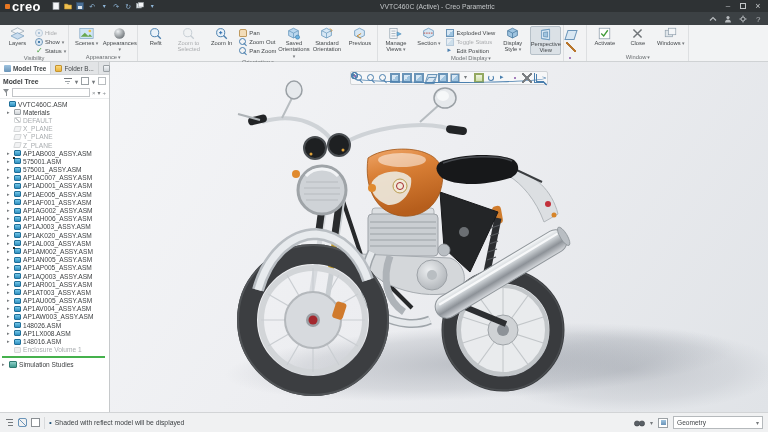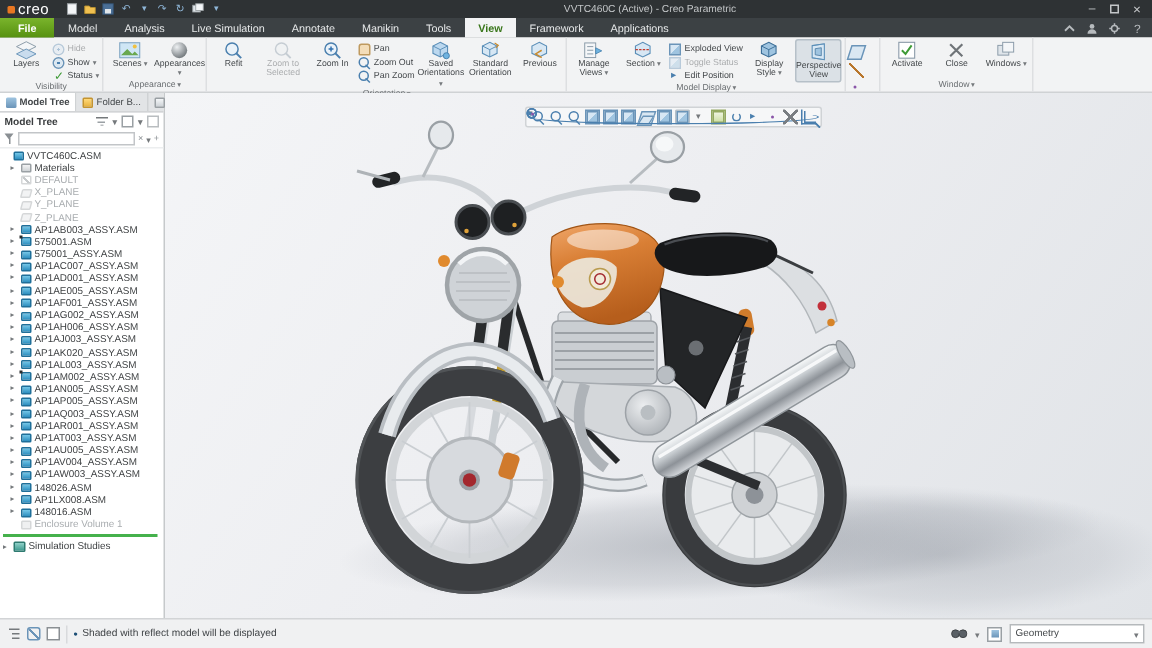--- a/index.html
+++ b/index.html
@@ -4,21 +4,21 @@
 <style>
   *{box-sizing:border-box;margin:0;padding:0}
   html,body{width:768px;height:432px;overflow:hidden}
   body{font-family:"Liberation Sans",sans-serif;background:#fff;position:relative;font-size:7px;color:#3f4346}
   .app{position:absolute;inset:0}
 
   
   .titlebar{height:12px;background:#2e3234;display:flex;align-items:center;color:#c9ccce}
   .brand{display:flex;align-items:center;gap:2px;padding:0 5px}
   .brand-dot{width:5px;height:5px;background:#e87722;border-radius:1px}
-  .brand-name{color:#fff;font-size:10px;font-weight:normal;letter-spacing:.3px}
+  .brand-name{color:#fff;font-size:13px;font-weight:bold;letter-spacing:.3px}
   .qat{display:flex;align-items:center;gap:3px;margin-left:6px}
   .qi{width:9px;height:9px;display:inline-flex;align-items:center;justify-content:center;font-size:7px;line-height:1}
   .qi svg{width:8px;height:8px}
   .qi.glyph::before{color:#8fb6d8}
   .qi-undo::before{content:"\21B6"}
   .qi-redo::before{content:"\21B7"}
   .qi-regen::before{content:"\21BB";color:#57b3a8}
   .qi-dd::before{content:"\25BE";color:#9aa0a4;font-size:6px}
   .win-title{flex:1;text-align:center;font-size:6.8px;color:#c3c6c8;white-space:nowrap;overflow:hidden}
   .winbtns{display:flex;align-items:center;gap:7px;padding:0 6px}
@@ -176,32 +176,20 @@
     <div class="winbtns">
       <span class="wb wb-min"></span>
       <span class="wb">
           <span class="wb-max"></span>
         </span>
       <span class="wb wb-close"></span>
     </div>
   </div>
 
   <div class="tabrow">
-    <div style="display:flex;align-items:stretch">
-        <div class="tab tab-file">File</div>
-        <div class="tab">Model</div>
-        <div class="tab">Analysis</div>
-        <div class="tab">Live Simulation</div>
-        <div class="tab">Annotate</div>
-        <div class="tab">Manikin</div>
-        <div class="tab">Tools</div>
-        <div class="tab active">View</div>
-        <div class="tab">Framework</div>
-        <div class="tab">Applications</div>
-      </div>
     <div class="tabrow-right">
       <span class="tri">
           <svg viewBox="0 0 8 8">
             <path d="M1 5.5 4 2.5 7 5.5" fill="none" stroke="#b7bbbe" stroke-width="1.2"></path>
           </svg>
         </span>
       <span class="tri">
           <svg viewBox="0 0 8 8">
             <circle cx="4" cy="2.6" r="1.6" fill="#b7bbbe"></circle>
             <path d="M1 7.5c0-2 1.4-3 3-3s3 1 3 3z" fill="#b7bbbe"></path>

